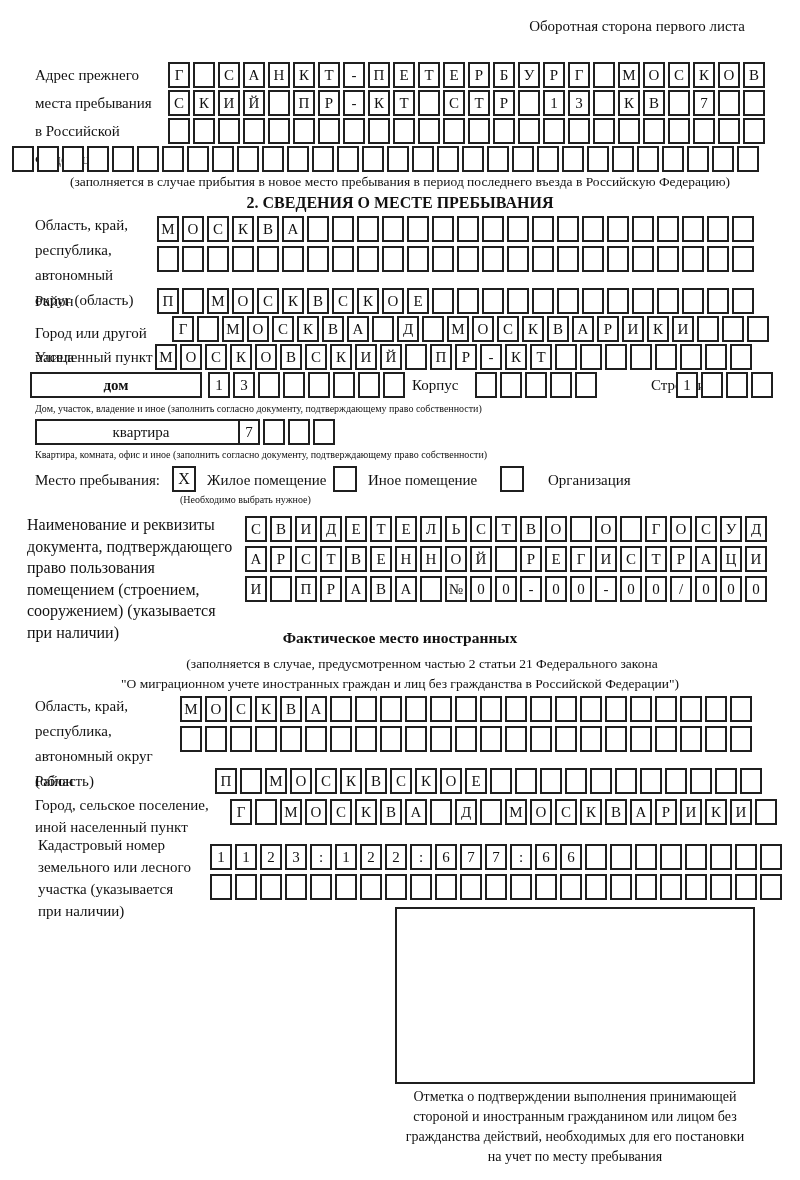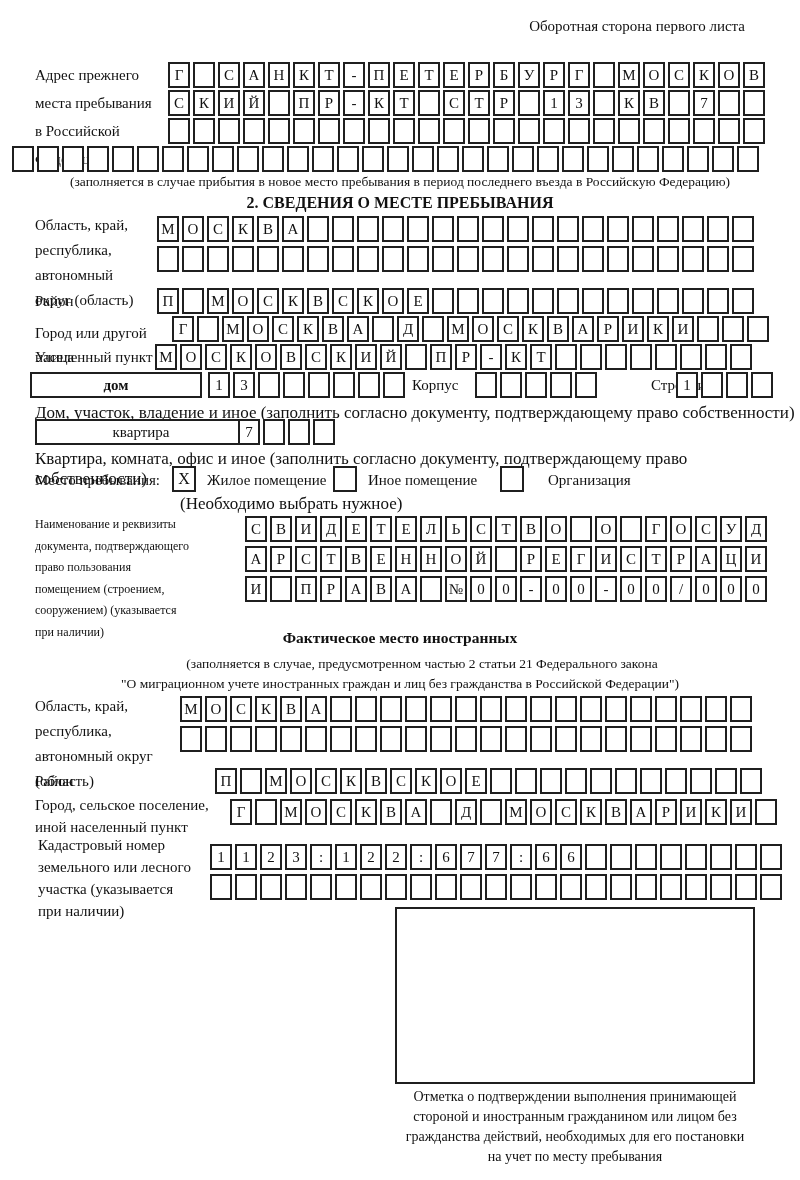--- a/index.html
+++ b/index.html
@@ -17,21 +17,21 @@
   .widebox {
     position:absolute; height:26px; border:2px solid #1f1f1f; background:#fff;
     text-align:center; font-size:15px; line-height:22px;
   }
   .checkbox {
     position:absolute; width:24px; height:26px; border:2px solid #1f1f1f;
     text-align:center; font-size:16px; line-height:22px; background:#fff;
   }
   .title { position:absolute; left:0; width:100%; text-align:center; font-weight:bold; font-size:16px; }
   .center-note { position:absolute; left:0; width:100%; text-align:center; font-size:13.5px; }
-  .note { position:absolute; font-size:17px; }
+  .note { position:absolute; font-size:10px; }
   .corner { position:absolute; top:18px; right:55px; font-size:15px; }
   .bigbox { position:absolute; left:395px; top:907px; width:360px; height:177px; border:2px solid #1f1f1f; background:#fff; }
   .stamp-note { position:absolute; left:335px; top:1087px; width:480px; text-align:center; font-size:14px; line-height:20px; white-space:pre-line; }
 </style>
 </head>
 <body>
 
 <div class="corner">Оборотная сторона первого листа</div>
 
 <div class="label" style="left:35px; top:61px; line-height:28px;">Адрес прежнего
@@ -333,21 +333,21 @@
 
 <div class="label" style="left:35px; top:468px;">Место пребывания:</div>
 <span class="checkbox" style="left:172px; top:466px;">X</span>
 <div class="label" style="left:207px; top:468px;">Жилое помещение</div>
 <span class="checkbox" style="left:333px; top:466px;"></span>
 <div class="label" style="left:368px; top:468px;">Иное помещение</div>
 <span class="checkbox" style="left:500px; top:466px;"></span>
 <div class="label" style="left:548px; top:468px;">Организация</div>
 <div class="note" style="left:180px; top:494px;">(Необходимо выбрать нужное)</div>
 
-<div class="label" style="left:35px; top:514px; font-size:12px; line-height:21.5px;">Наименование и реквизиты
+<div class="label" style="left:27px; top:514px; font-size:16px; line-height:21.5px;">Наименование и реквизиты
 документа, подтверждающего
 право пользования
 помещением (строением,
 сооружением) (указывается
 при наличии)</div>
 <div class="cellrow" style="left:245px; top:516px;">
     <span class="cell">С</span>
     <span class="cell">В</span>
     <span class="cell">И</span>
     <span class="cell">Д</span>

